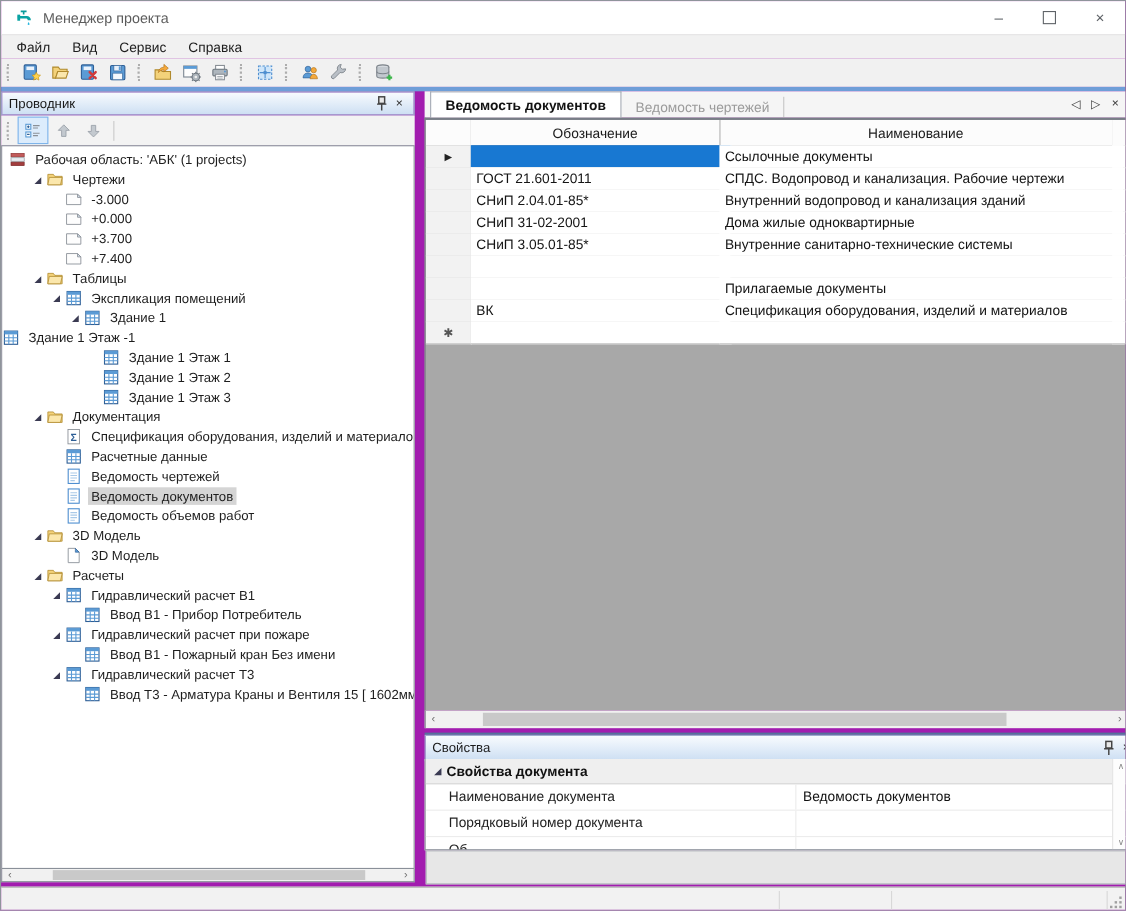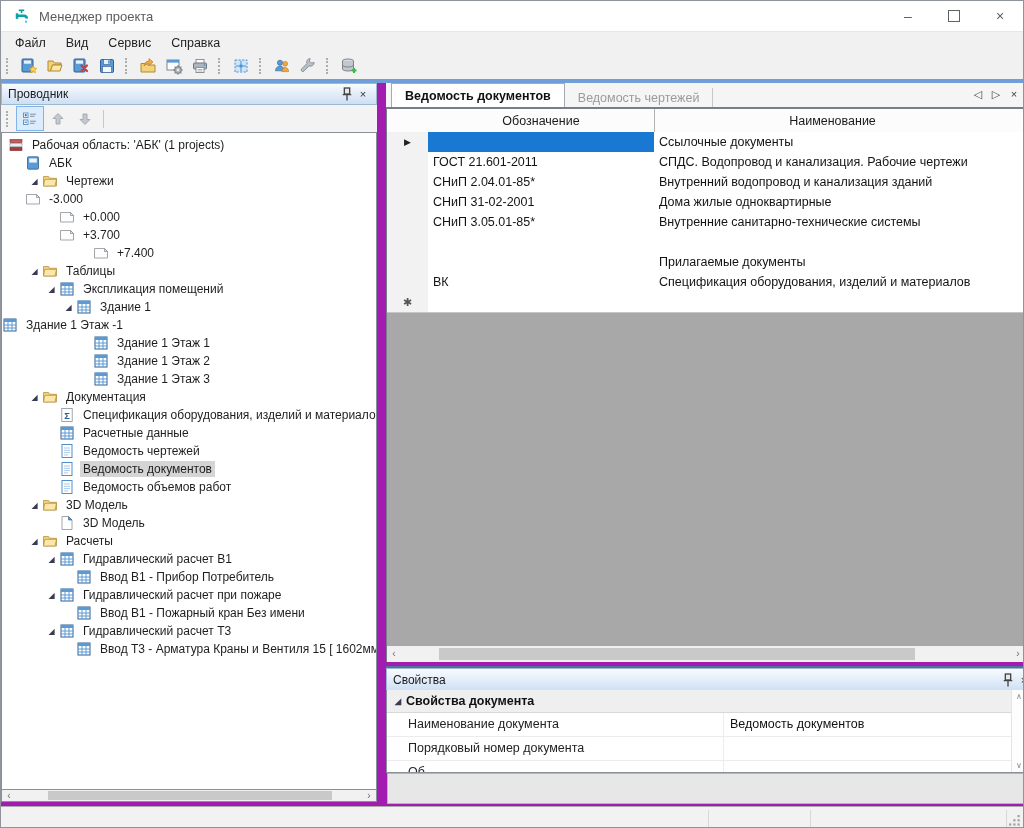--- a/index.html
+++ b/index.html
@@ -270,40 +270,31 @@
       <div class="titem" style="padding-left: 6px;">
         <span class="ic ticon" style="height: 16px; width: 16px;">
           <svg viewBox="0 0 16 16">
             <rect x="2" y="2.4" width="12" height="3.2" fill="#c25b5b" stroke="#8c3333" stroke-width=".6"></rect>
             <rect x="2" y="6.4" width="12" height="3.2" fill="#e9eef3" stroke="#8a9097" stroke-width=".6"></rect>
             <rect x="2" y="10.4" width="12" height="3.2" fill="#a33d3d" stroke="#7c2a2a" stroke-width=".6"></rect>
           </svg>
         </span>
         <span class="tlabel">Рабочая область: 'АБК' (1 projects)</span>
       </div>
-      <div class="titem" style="padding-left: 23px;">
-        <span class="ic ticon" style="height: 16px; width: 16px;">
-          <svg viewBox="0 0 16 16">
-            <rect x="2.5" y="1.8" width="11" height="12.4" rx="1" fill="#5b9bd5" stroke="#2e5f96" stroke-width=".8"></rect>
-            <rect x="4.2" y="3.4" width="7.6" height="4.2" fill="#edf4fb"></rect>
-          </svg>
-        </span>
-        <span class="tlabel">АБК</span>
-      </div>
       <div class="titem" style="padding-left: 25px;">
         <span class="texp">◢</span>
         <span class="ic ticon" style="height: 16px; width: 16px;">
           <svg viewBox="0 0 16 16">
             <path d="M1.5 3.5h5l1.3 1.8h6.7V13H1.5z" fill="#f3d27a" stroke="#b08a2e" stroke-width=".7"></path>
             <path d="M2.8 6.3h11.7L13 13H1.5z" fill="#fbe7ac" stroke="#b08a2e" stroke-width=".7"></path>
           </svg>
         </span>
         <span class="tlabel">Чертежи</span>
       </div>
-      <div class="titem" style="padding-left: 23px;">
+      <div class="titem" style="padding-left: 57px;">
         <span class="ic ticon" style="height: 16px; width: 16px;">
           <svg viewBox="0 0 16 16">
             <path d="M1.5 3.5h10l3 3V13h-13z" fill="#fdfdfd" stroke="#8a9097" stroke-width=".8"></path>
             <path d="M11.5 3.5v3h3z" fill="#dbe7f2" stroke="#8a9097" stroke-width=".8"></path>
           </svg>
         </span>
         <span class="tlabel">-3.000</span>
       </div>
       <div class="titem" style="padding-left: 57px;">
         <span class="ic ticon" style="height: 16px; width: 16px;">
@@ -316,21 +307,21 @@
       </div>
       <div class="titem" style="padding-left: 57px;">
         <span class="ic ticon" style="height: 16px; width: 16px;">
           <svg viewBox="0 0 16 16">
             <path d="M1.5 3.5h10l3 3V13h-13z" fill="#fdfdfd" stroke="#8a9097" stroke-width=".8"></path>
             <path d="M11.5 3.5v3h3z" fill="#dbe7f2" stroke="#8a9097" stroke-width=".8"></path>
           </svg>
         </span>
         <span class="tlabel">+3.700</span>
       </div>
-      <div class="titem" style="padding-left: 57px; margin-left: 34px;">
+      <div class="titem" style="padding-left: 57px;">
         <span class="ic ticon" style="height: 16px; width: 16px;">
           <svg viewBox="0 0 16 16">
             <path d="M1.5 3.5h10l3 3V13h-13z" fill="#fdfdfd" stroke="#8a9097" stroke-width=".8"></path>
             <path d="M11.5 3.5v3h3z" fill="#dbe7f2" stroke="#8a9097" stroke-width=".8"></path>
           </svg>
         </span>
         <span class="tlabel">+7.400</span>
       </div>
       <div class="titem" style="padding-left: 25px;">
         <span class="texp">◢</span>

